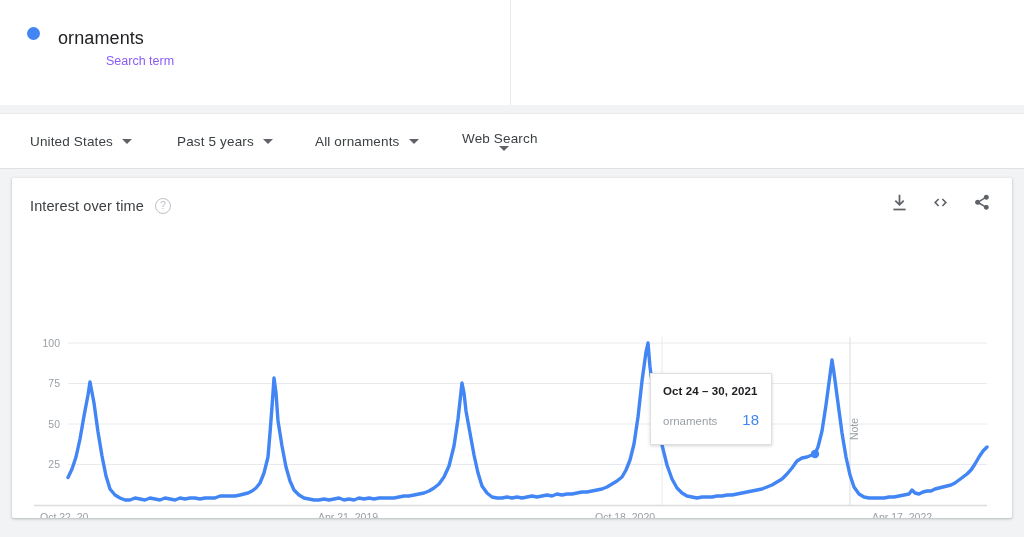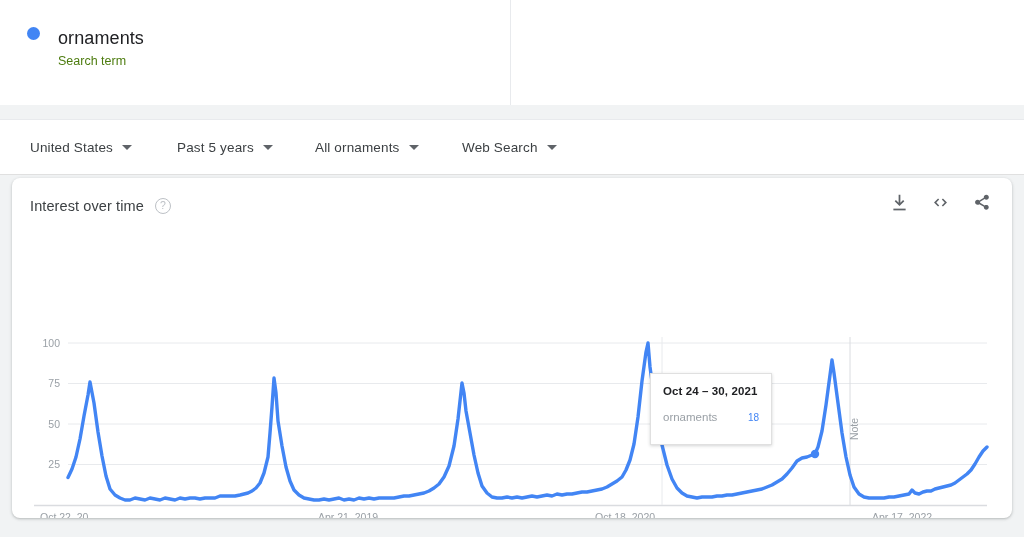--- a/index.html
+++ b/index.html
@@ -23,61 +23,61 @@
   }
   .term-dot {
     position:absolute; left:27px; top:27px;
     width:13px; height:13px; border-radius:50%; background:#4285f4;
   }
   .term-text { margin-left:34px; }
   .term-title {
     font-size:18px; color:#202124; line-height:24px; font-weight:400;
     letter-spacing:.1px;
   }
-  .term-sub { font-size:12.5px; color:#4d7c0f; line-height:18px; margin-top:2px; }
+  .term-sub { font-size:12.5px; color:#8b5cf6; line-height:18px; margin-top:2px;margin-left:48px; }
 
   .compare-cell {
     position:relative; width:513px; height:105px;
     display:flex; align-items:center; padding-left:24px;
   }
   .compare-inner { display:flex; align-items:center; cursor:pointer; }
   .plus-icon {
     width:20px; height:20px; position:relative; margin-right:20px; flex:none;
   }
   .plus-icon::before, .plus-icon::after {
     content:""; position:absolute; background:#5f6368;
   }
   .plus-icon::before { left:0; top:9px; width:20px; height:1.6px; }
   .plus-icon::after { top:0; left:9px; height:20px; width:1.6px; }
   .compare-label { font-size:17px; color:#5f6368; letter-spacing:.1px; }
 
   
   .filter-bar {
-    position:absolute; left:0; top:119px; width:1024px; height:56px;
+    position:absolute; left:0; top:113px; width:1024px; height:56px;
     background:#fff; border-top:1px solid #e8eaed; border-bottom:1px solid #e0e0e0;
     display:flex; align-items:center;
   }
   .filter {
     display:flex; align-items:center; cursor:pointer; white-space:nowrap;
   }
   .filter-label { font-size:13.5px; color:#3c4043; letter-spacing:.15px; }
   .caret {
     width:0; height:0; margin-left:9px;
     border-left:5px solid transparent; border-right:5px solid transparent;
     border-top:5.5px solid #5f6368;
   }
   .f0 { position:absolute; left:30px; }
   .f1 { position:absolute; left:177px;align-items:center; }
   .f2 { position:absolute; left:315px; }
-  .f3 { position:absolute; left:462px; }
+  .f3 { position:absolute; left:462px;flex-direction:column; }
 
   
   .card {
     position:absolute; left:12px; top:178px; width:1000px; height:340px;
-    background:#fff; border-radius:8px;
+    background:#fff; border-radius:2px;
     box-shadow:0 1px 2px rgba(60,64,67,.20), 0 1px 3px 1px rgba(60,64,67,.10);
   }
   .card-head {
     position:relative; height:55px; display:flex; align-items:center;
     padding:0 18px 0 18px;
   }
   .card-title { font-size:14.5px; color:#3c4043; letter-spacing:.1px; }
   .help-icon {
     width:16px; height:16px; border:1.3px solid #bdc1c6; border-radius:50%;
     margin-left:11px; font-size:10.5px; line-height:13.5px; text-align:center;
@@ -99,21 +99,21 @@
   
   .tooltip {
     position:absolute; left:638px; top:140px; width:122px; height:72px;
     background:#fff; border:1px solid #e0e0e0;
     box-shadow:0 1px 3px rgba(60,64,67,.22);
     padding:11px 12px 0 12px;
   }
   .tt-date { font-size:11.5px; color:#202124; font-weight:bold; letter-spacing:.1px; white-space:nowrap; }
   .tt-row { display:flex; align-items:baseline; margin-top:14px; }
   .tt-name { font-size:11.5px; color:#9aa0a6; }
-  .tt-val { font-size:10px; color:#4285f4; margin-left:auto; }
+  .tt-val { font-size:15px; color:#4285f4; margin-left:auto; }
 </style>
 </head>
 <body>
 
 <div class="page">
 
   <div class="term-bar">
 
     <div class="term-cell">
       <span class="term-dot"></span>

